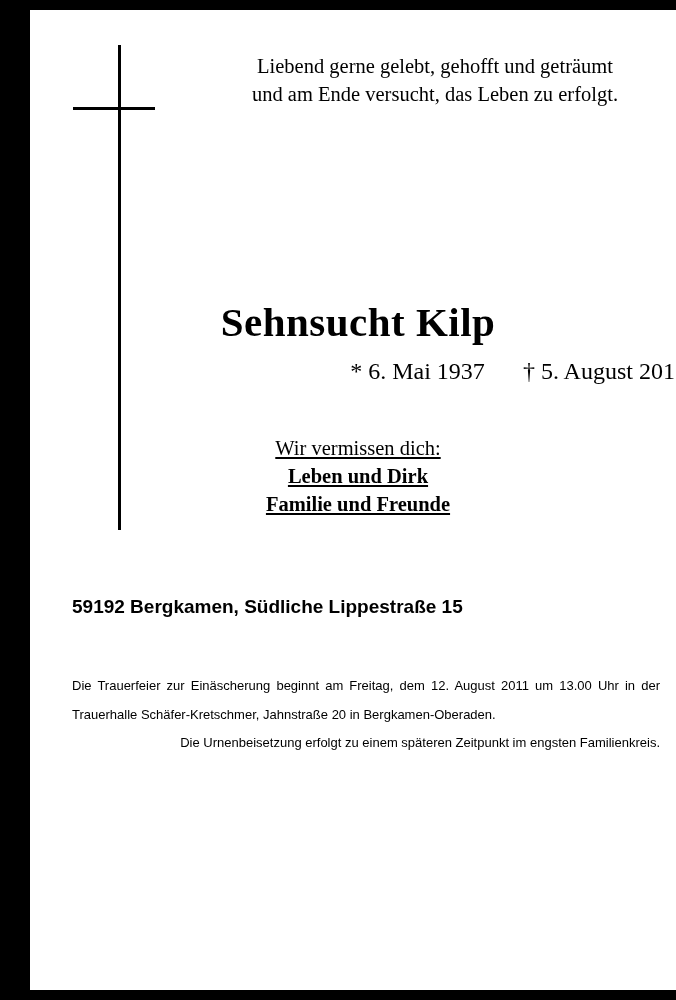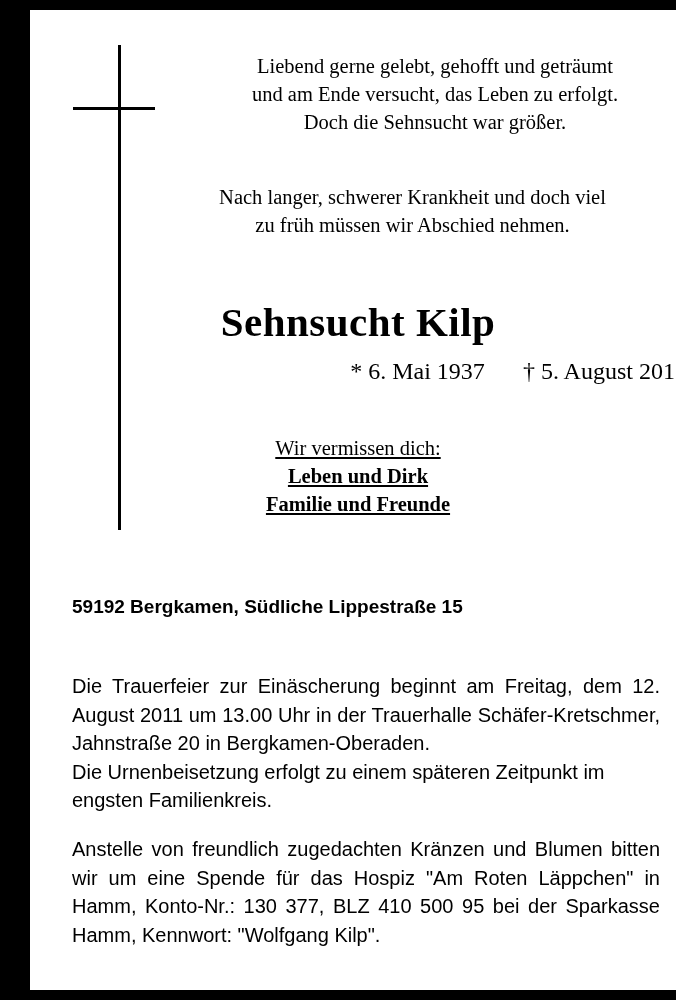--- a/index.html
+++ b/index.html
@@ -120,49 +120,44 @@
     font-family: "Liberation Sans", sans-serif;
     font-size: 19px;
     font-weight: bold;
   }
 
   .para {
     position: absolute;
     left: 42px;
     width: 588px;
     font-family: "Liberation Sans", sans-serif;
-    font-size: 20px;
+    font-size: 13px;
     line-height: 28.5px;
     text-align: justify;
   }
   .para.p1 { top: 662px; }
   .para.p2 { top: 825px; }
-  .para .nojust { text-align: left; }
+  .para .nojust { text-align: right; }
 </style>
 </head>
 <body>
 
 <div class="page">
   <div class="sheet">
 
     <div class="cross">
       <div class="vbar"></div>
       <div class="hbar"></div>
     </div>
 
     <div class="verse">
       <div>Liebend gerne gelebt, gehofft und geträumt</div>
       <div>und am Ende versucht, das Leben zu erfolgt.</div>
-      <div>Doch die Sehnsucht war größer.</div>
     </div>
 
-    <div class="subverse">
-      <div>Nach langer, schwerer Krankheit und doch viel</div>
-      <div>zu früh müssen wir Abschied nehmen.</div>
-    </div>
 
     <div class="name">Sehnsucht Kilp</div>
 
     <div class="dates">
       <span>* 6. Mai 1937</span>
       <span class="sep"></span>
       <span>† 5. August 2011</span>
     </div>
 
     <div class="missing">
@@ -171,18 +166,15 @@
       <div class="bold">Familie und Freunde</div>
     </div>
 
     <div class="address">59192 Bergkamen, Südliche Lippestraße 15</div>
 
     <div class="para p1">
       <div>Die Trauerfeier zur Einäscherung beginnt am Freitag, dem 12. August 2011 um 13.00 Uhr in der Trauerhalle Schäfer-Kretschmer, Jahnstraße 20 in Bergkamen-Oberaden.</div>
       <div class="nojust">Die Urnenbeisetzung erfolgt zu einem späteren Zeitpunkt im engsten Familienkreis.</div>
     </div>
 
-    <div class="para p2">
-      <div>Anstelle von freundlich zugedachten Kränzen und Blumen bitten wir um eine Spende für das Hospiz "Am Roten Läppchen" in Hamm, Konto-Nr.: 130 377, BLZ 410 500 95 bei der Sparkasse Hamm, Kennwort: "Wolfgang Kilp".</div>
-    </div>
 
   </div>
 </div>
 
 </body></html>

